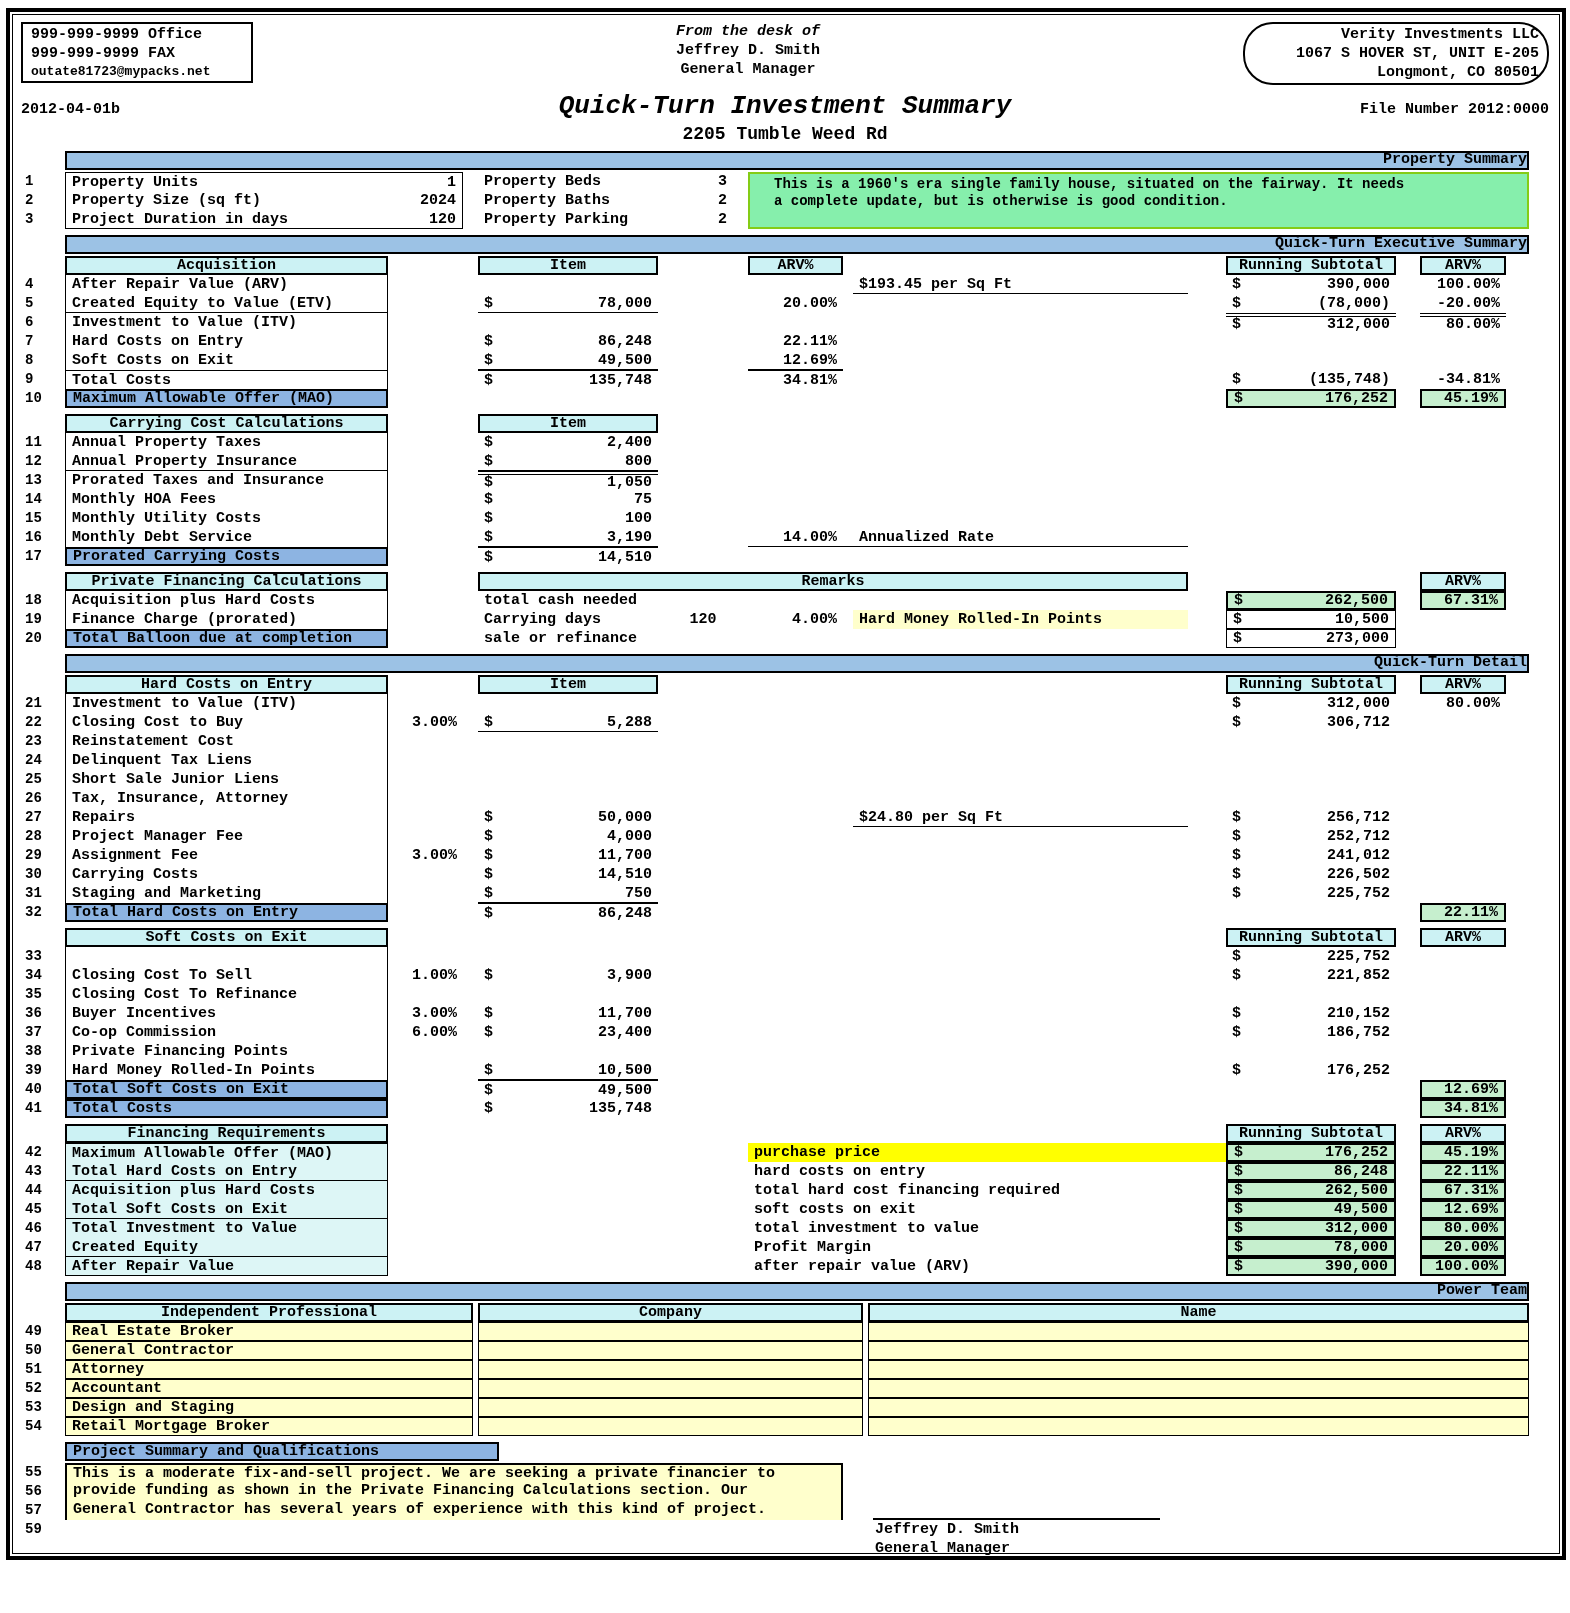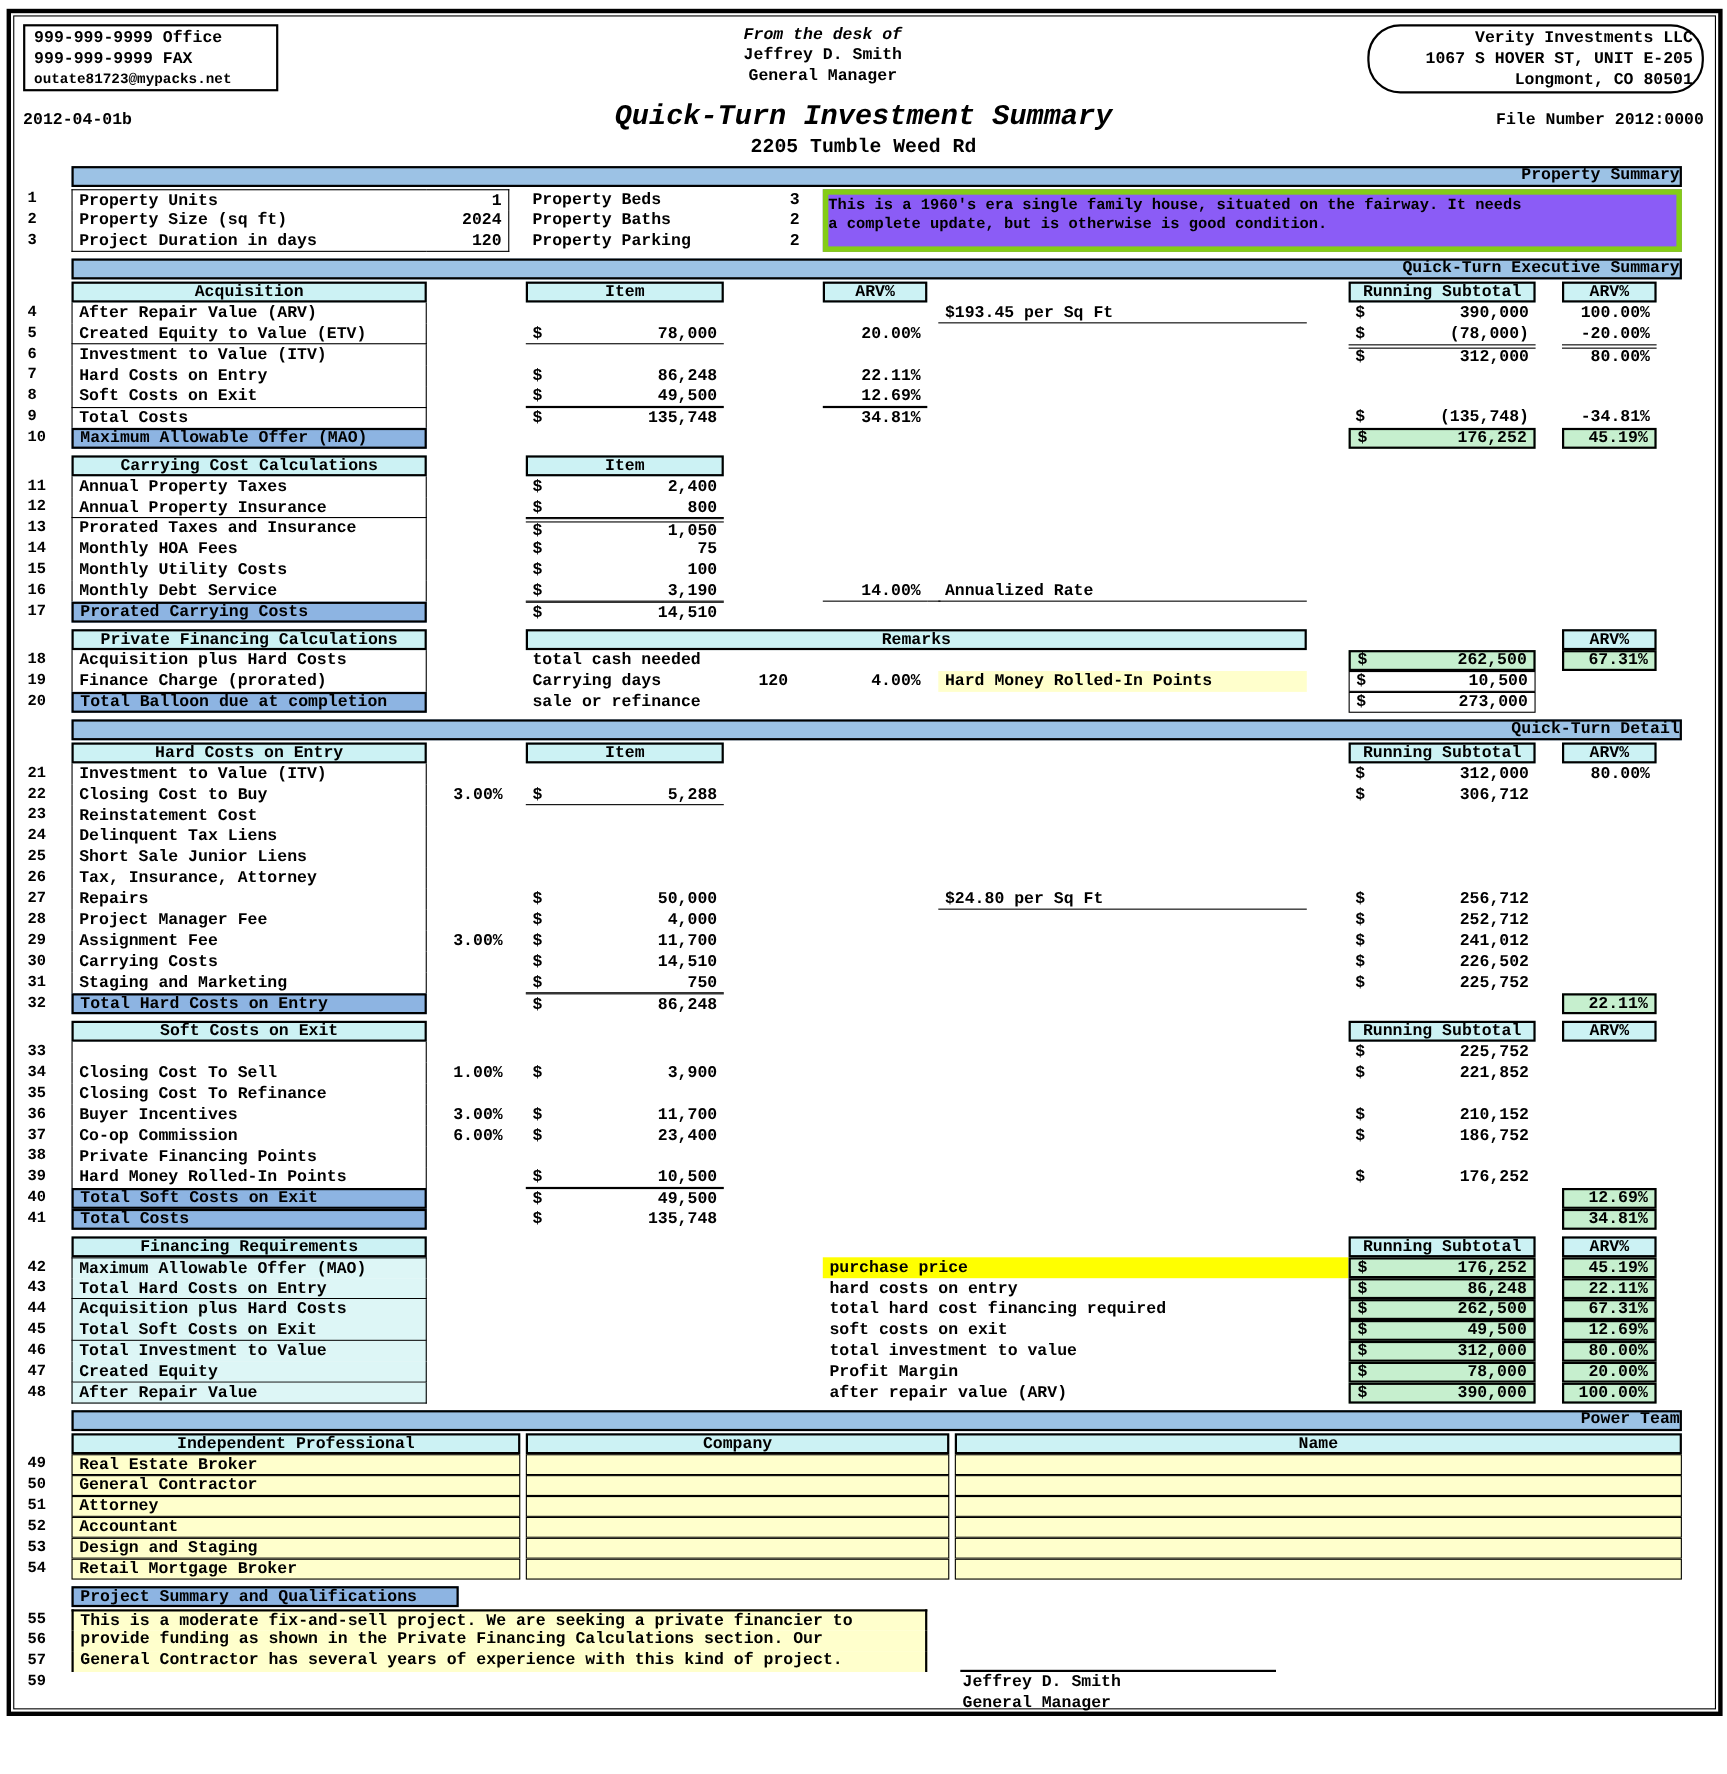--- a/index.html
+++ b/index.html
@@ -39,22 +39,22 @@
   .ul{border-bottom:1.5px solid #000;} .ol{border-top:1.5px solid #000;}
   .dt{border-top:4px double #000;} .dbb{border-bottom:4px double #000;}
   .bx{border:1.5px solid #000;} .bx1{border:1px solid #000;} .b2{border:2px solid #000;}
   .grn{background:#C6EFCE;}
   .blue{background:#8DB4E2;border:2px solid #000;}
   .cy{background:#DDF6F6;}
   .yb{background:#FFFFCC;}
   .hl{background:#FFFF00;}
   .chead{background:#CCF2F4;border:2px solid #000;justify-content:center;line-height:14px;}
   .bar{flex:0 0 1464px;width:1464px;box-sizing:border-box;background:#9CC2E5;border:2px solid #000;text-align:right;font-size:15px;line-height:14px;height:19px;}
-  .remark{background:#8b5cf6;border:5px solid #84cc16;box-sizing:border-box;padding:2px 0;font-size:14px;line-height:17px;white-space:nowrap;height:57px;}
-  .pshead{width:352px;box-sizing:border-box;background:#8DB4E2;border:2px solid #000;font-size:15px;line-height:14px;height:19px;padding:1px 6px;}
+  .remark{background:#86efac;border:2px solid #84cc16;box-sizing:border-box;padding:2px 24px;font-size:14px;line-height:17px;white-space:nowrap;height:57px;}
+  .pshead{width:434px;box-sizing:border-box;background:#8DB4E2;border:2px solid #000;font-size:15px;line-height:14px;height:19px;padding:1px 6px;}
   .psblock{position:relative;}
   .psline{flex:0 0 778px;width:778px;box-sizing:border-box;background:#FFFFCC;border-left:2px solid #000;border-right:2px solid #000;padding:0 6px;font-size:15px;line-height:18px;height:19px;white-space:nowrap;}
   .pst{border-top:2px solid #000;} .psb{border-bottom:2px solid #000;}
   .sig{position:absolute;left:854px;top:55px;width:285px;border-top:2px solid #000;font-size:15px;line-height:19px;padding-left:2px;}
 </style>
 </head>
 <body>
 
 <div class="frame">
   <div class="inner">

